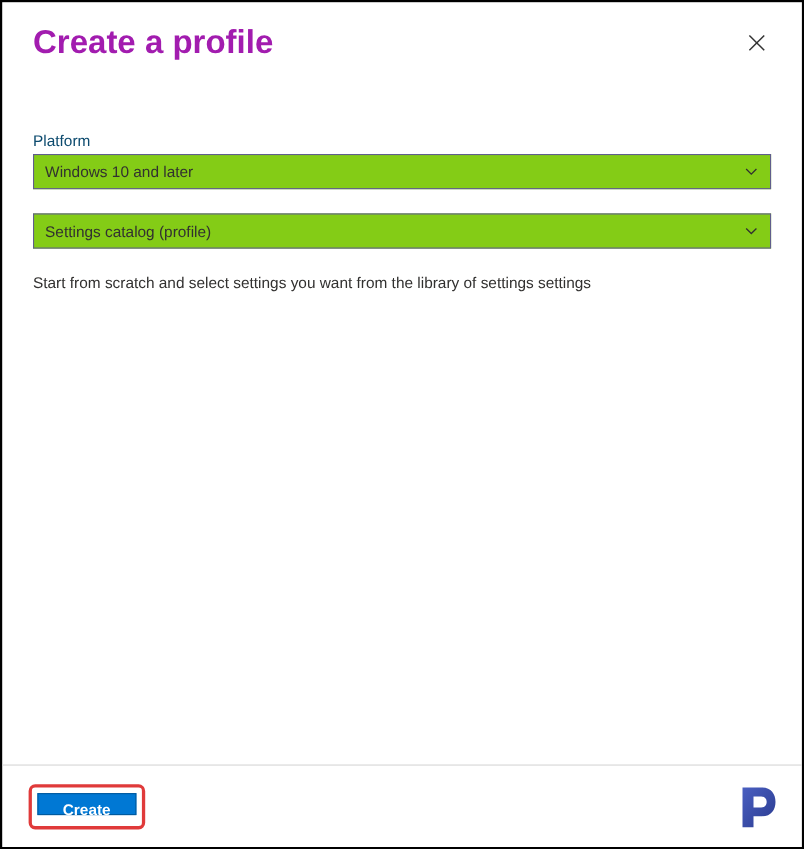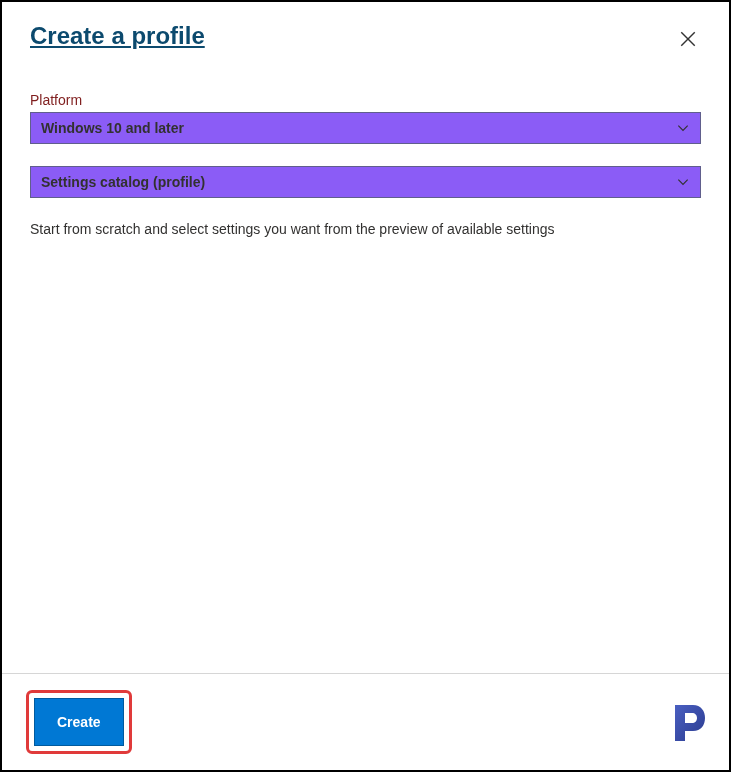--- a/index.html
+++ b/index.html
@@ -17,24 +17,23 @@
       display: flex;
       flex-direction: column;
     }
     .header {
       display: flex;
       justify-content: space-between;
       align-items: flex-start;
       padding: 20px 28px 10px 28px;
     }
     .title {
-      font-size: 24px;
+      font-size: 30px;
       font-weight: 600;
-      color: #0c4a6e;
-      text-decoration: underline;
+      color: #a21caf;
     }
     .close-btn {
       background: none;
       border: none;
       cursor: pointer;
       padding: 4px;
       margin-top: 4px;
       color: #333;
       display: flex;
       align-items: center;
@@ -43,39 +42,39 @@
     .close-btn svg {
       width: 18px;
       height: 18px;
     }
     .content {
       padding: 30px 28px 0 28px;
       flex: 1;
     }
     .field-label {
       font-size: 14px;
-      color: #7f1d1d;
+      color: #0c4a6e;
       margin-bottom: 4px;
       display: block;
+      margin-top: 24px;
     }
     .select-box {
       width: 100%;
       height: 32px;
       border: 1px solid #605e8c;
-      background: #8b5cf6;
+      background: #84cc16;
       font-size: 14px;
       color: #323130;
       padding: 0 36px 0 10px;
       position: relative;
       text-align: left;
       cursor: pointer;
       display: flex;
       align-items: center;
       margin-bottom: 22px;
-      font-weight: bold;
     }
     .select-box .chevron {
       position: absolute;
       right: 10px;
       top: 50%;
       transform: translateY(-50%);
       width: 14px;
       height: 14px;
       pointer-events: none;
     }
@@ -100,21 +99,21 @@
     }
     .create-btn {
       background: #0078d4;
       color: #fff;
       border: 1px solid #005a9e;
       font-size: 14px;
       font-weight: 600;
       padding: 6px 22px;
       cursor: pointer;
       min-width: 86px;
-      height: 48px;
+      height: 20px;
     }
     .logo {
       width: 42px;
       height: 42px;
       position: relative;
     }
     .logo svg {
       width: 100%;
       height: 100%;
     }
@@ -141,21 +140,21 @@
     </svg>
   </button>
 
   <button class="select-box">
     <span>Settings catalog (profile)</span>
     <svg class="chevron" viewBox="0 0 12 12" fill="none" stroke="#323130" stroke-width="1">
       <polyline points="2,4 6,8 10,4"></polyline>
     </svg>
   </button>
 
-  <p class="description">Start from scratch and select settings you want from the preview of available settings</p>
+  <p class="description">Start from scratch and select settings you want from the library of settings settings</p>
 </div>
 
 <div class="footer">
   <span class="create-wrap">
     <button class="create-btn">Create</button>
   </span>
   <span class="logo">
     <svg viewBox="0 0 42 42">
       <defs>
         <linearGradient id="pg" x1="0" y1="0" x2="1" y2="1">

